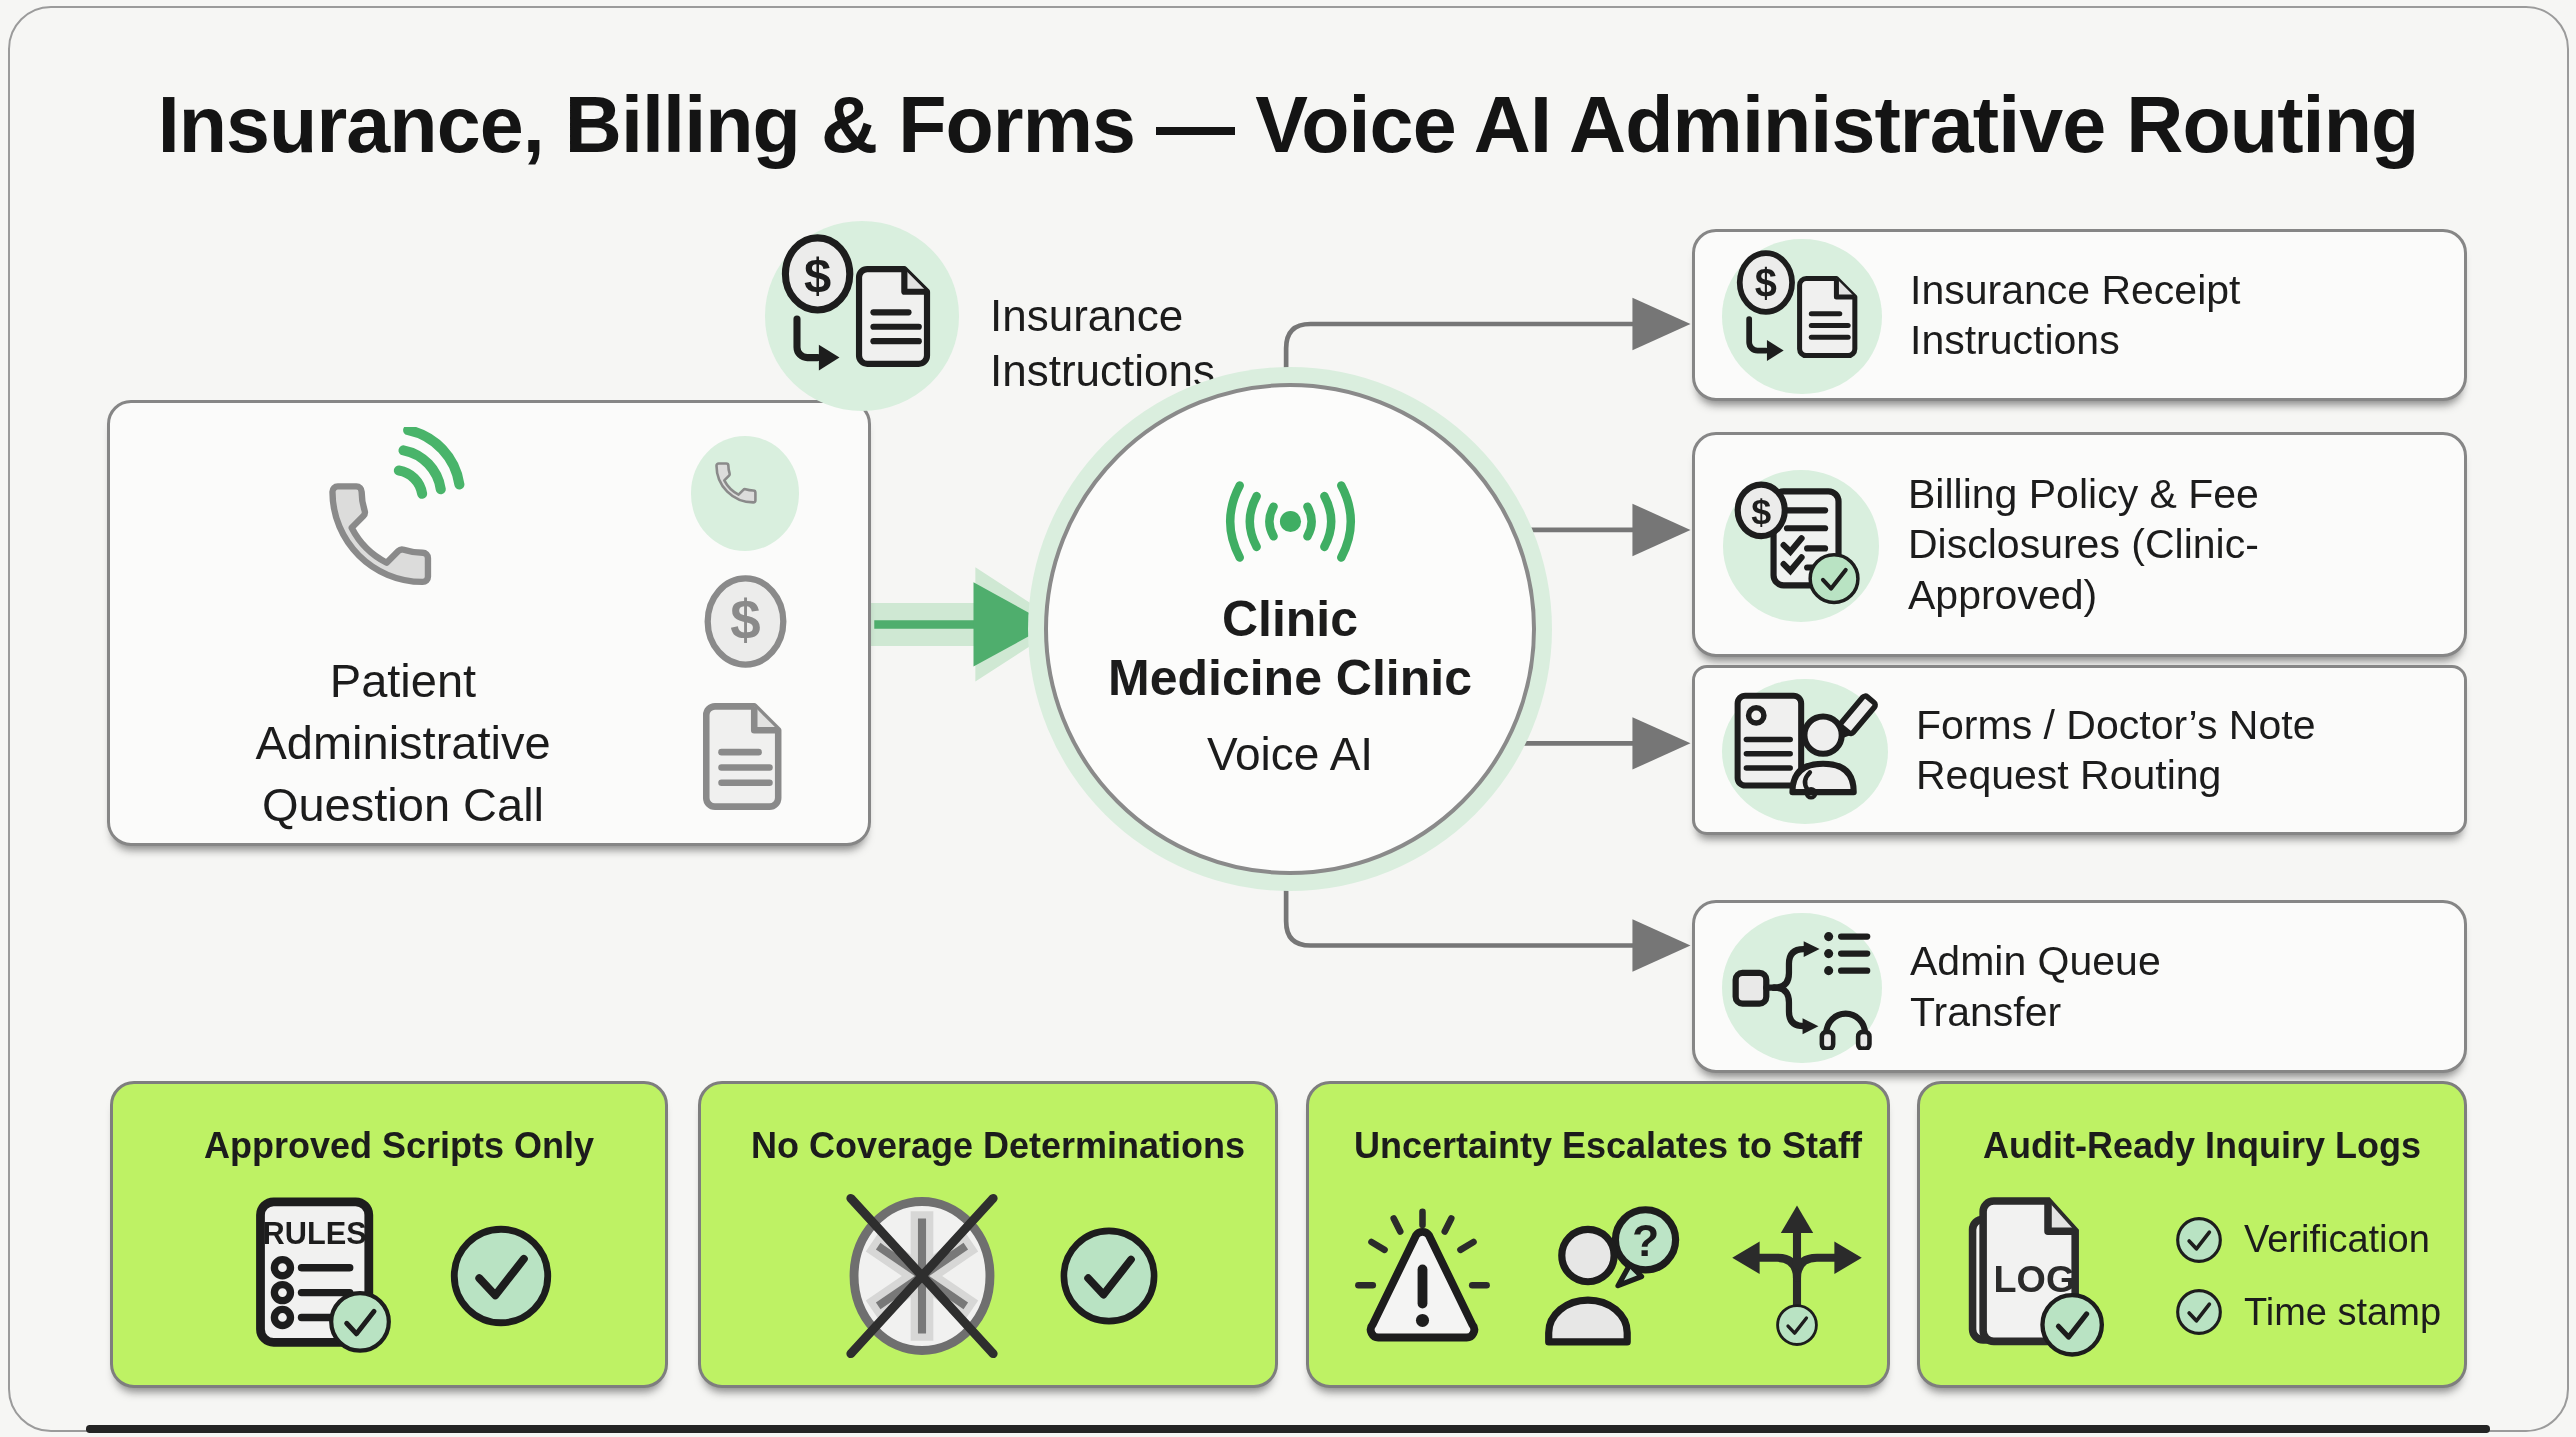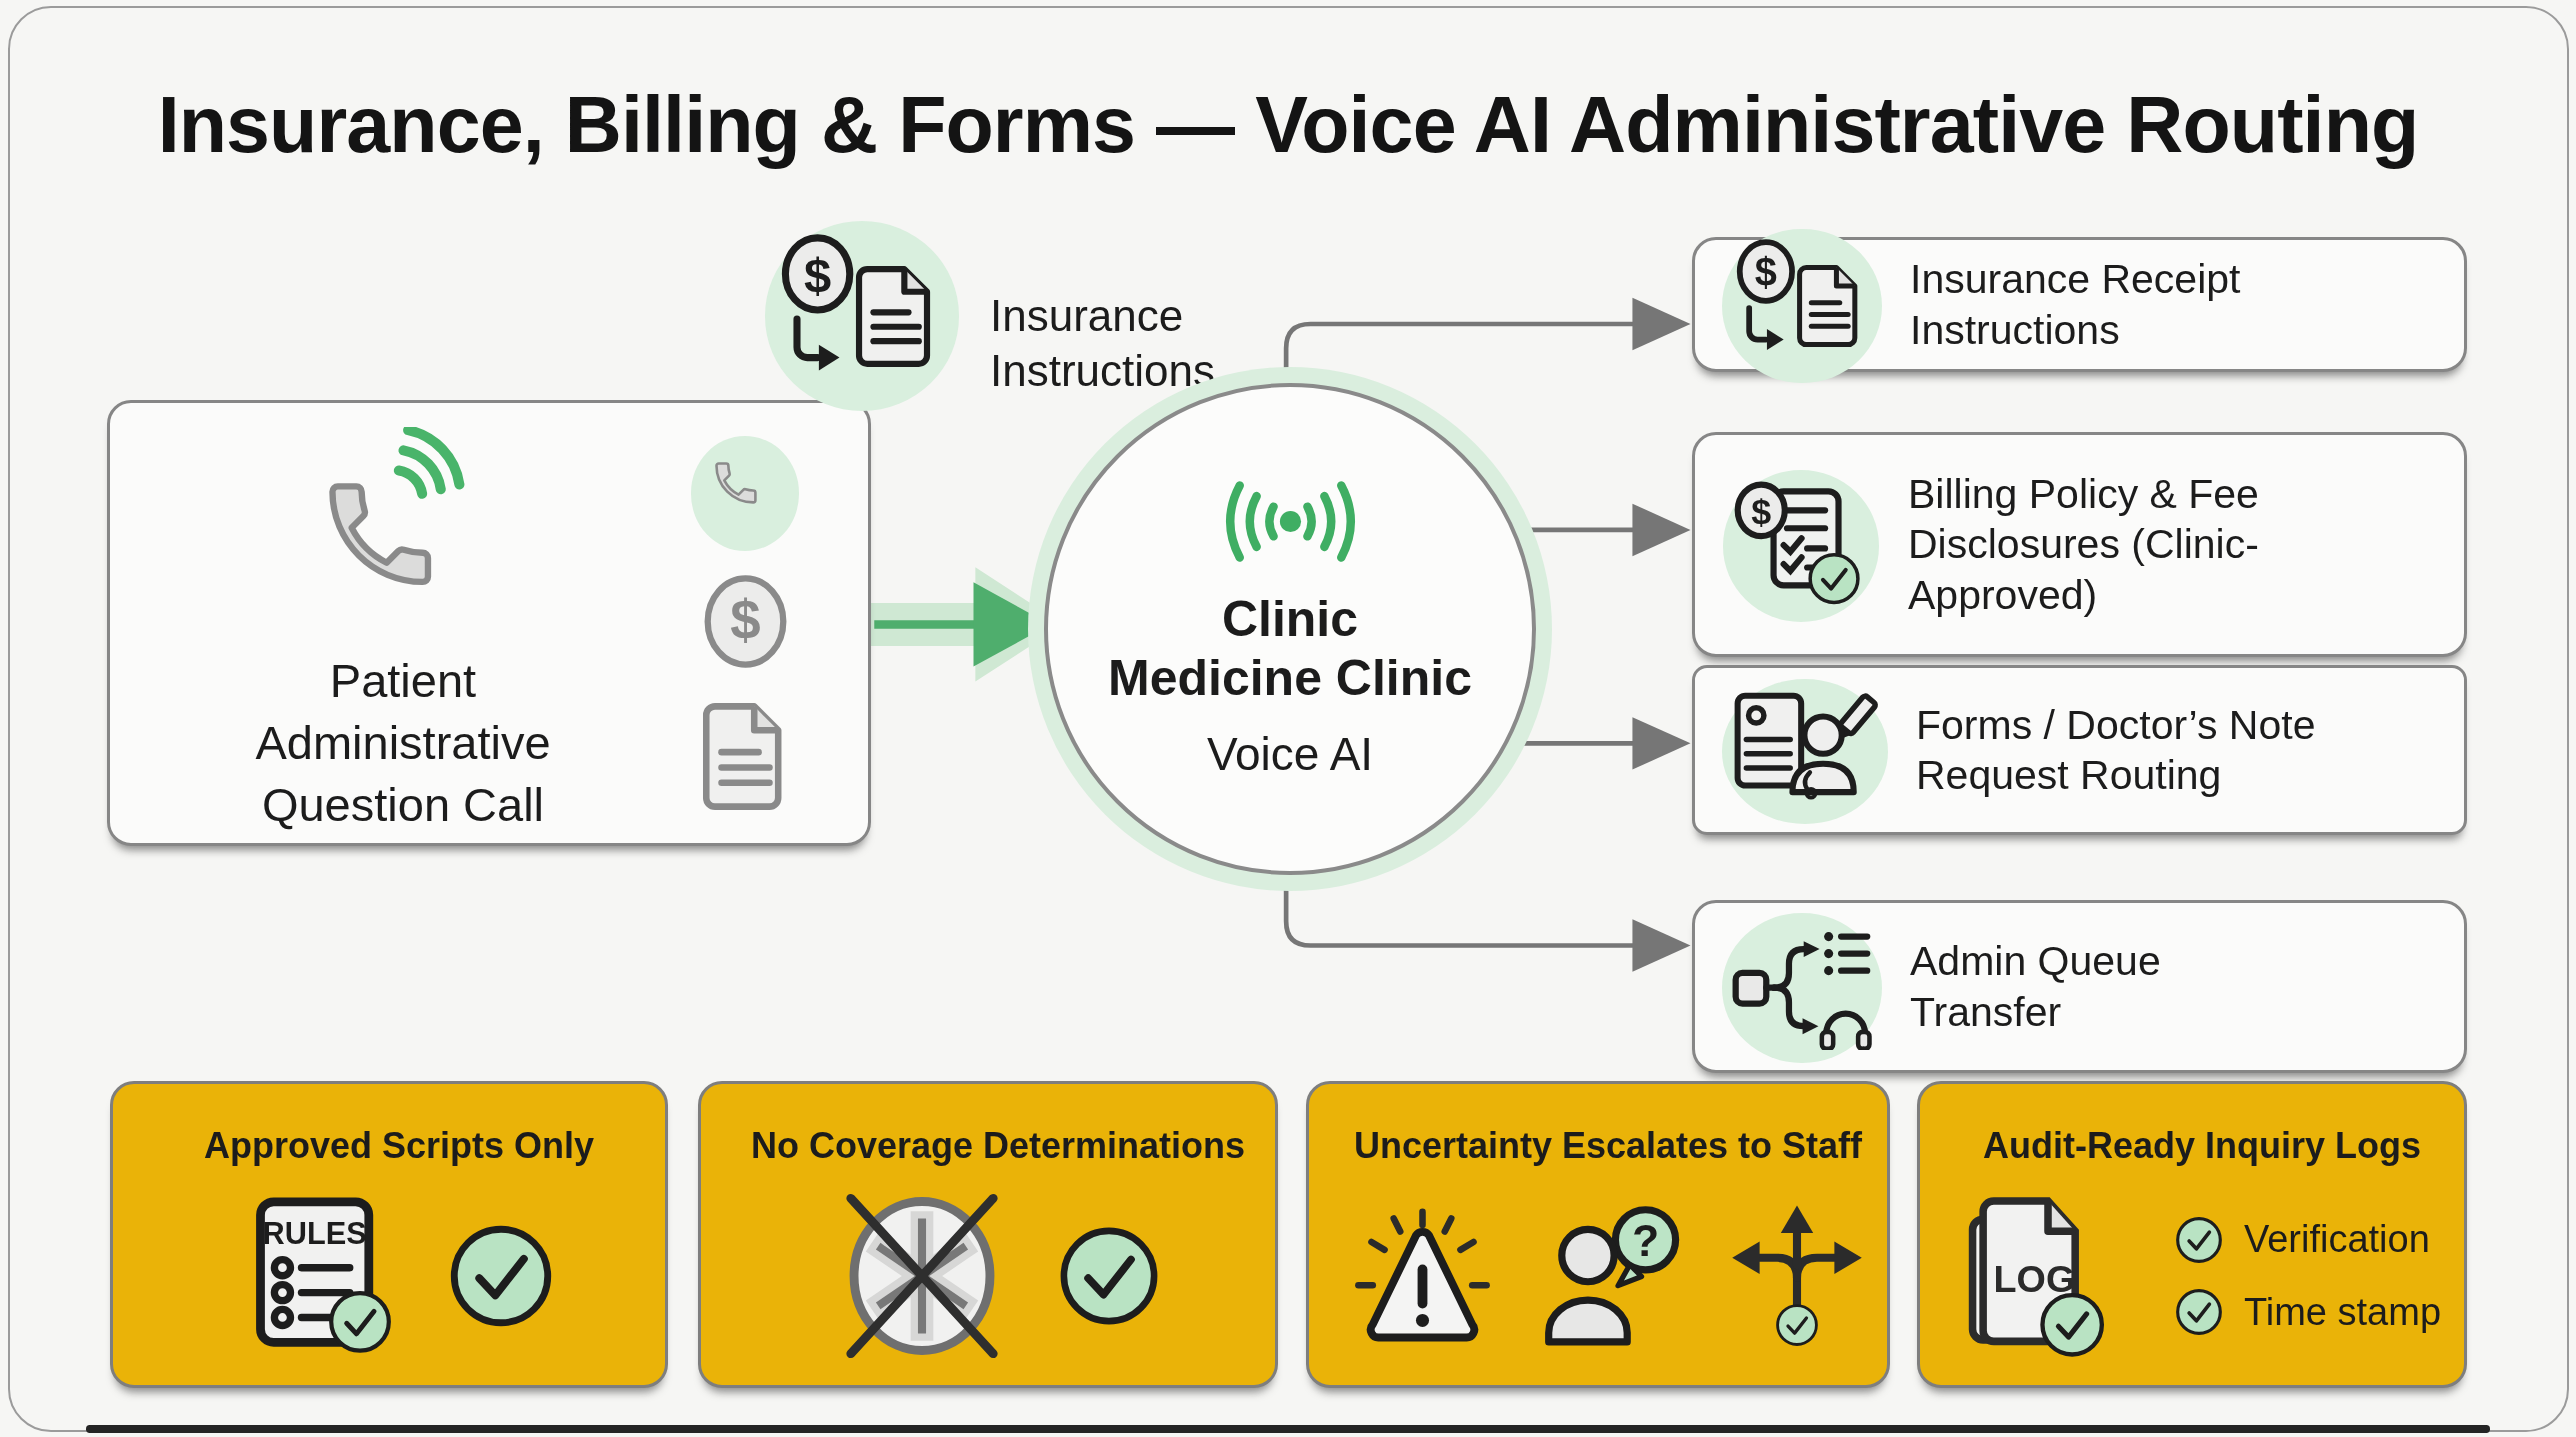--- a/index.html
+++ b/index.html
@@ -44,29 +44,29 @@
     background:#fcfcfb;border:4.7px solid #8a8a8a;
     box-shadow:0 0 0 16px #daeede;
     display:flex;flex-direction:column;align-items:center;justify-content:center;
     text-align:center;z-index:2;
   }
   .hub-name{font-size:50px;font-weight:bold;line-height:1.18;margin-top:24px;}
   .hub-sub{font-size:46px;margin-top:19px;}
 
   
   .route-box{left:1692px;width:775px;display:flex;align-items:center;padding-left:36px;}
-  .route-1{top:237px;height:135px;}
+  .route-1{top:229px;height:172px;}
   .route-2{top:432px;height:225px;}
   .route-3{top:665px;height:170px;border-radius:15px;}
   .route-4{top:900px;height:173px;}
   .route-label{font-size:41px;line-height:1.22;width:505px;margin-left:37px;}
   .route-4 .route-label{width:309px;}
 
   
-  .policy-box{top:1081px;height:307px;background:#eab308;border-color:#7e7e7e;display:flex;flex-direction:column;align-items:center;padding-left:20px;}
+  .policy-box{top:1081px;height:307px;background:#bef264;border-color:#7e7e7e;display:flex;flex-direction:column;align-items:center;padding-left:20px;}
   .policy-a{left:110px;width:558px;}
   .policy-b{left:698px;width:580px;}
   .policy-c{left:1306px;width:584px;}
   .policy-d{left:1917px;width:550px;}
   .policy-title{margin-top:41px;font-size:36px;font-weight:600;text-align:center;}
   .policy-icons{flex:1;display:flex;align-items:center;justify-content:center;gap:43px;}
   .policy-c .policy-icons{gap:32px;}
   .audit-rows{display:flex;flex-direction:column;gap:20.6px;}
   .audit-row{display:flex;align-items:center;gap:19px;}
   .audit-row-label{font-size:38px;}

